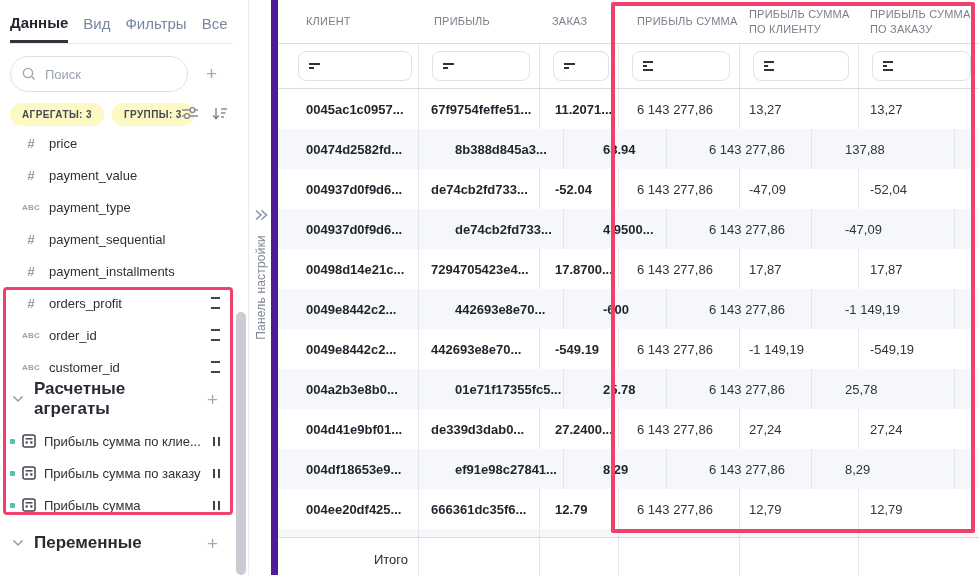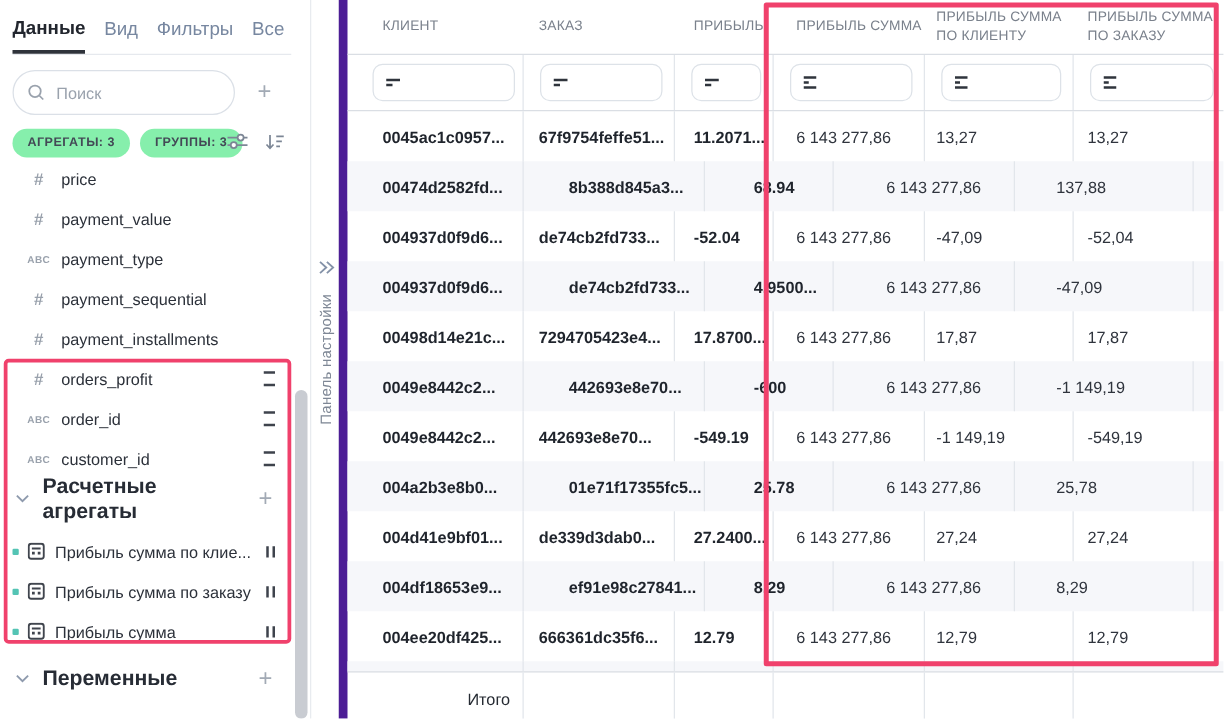--- a/index.html
+++ b/index.html
@@ -12,21 +12,21 @@
   .tab{font-size:15px;color:#7787a0;font-weight:500;padding-bottom:9px;cursor:default;white-space:nowrap;}
   .tab.active{color:#22262e;font-weight:700;border-bottom:3px solid #2f333b;margin-bottom:-1px;}
   .search-input{position:absolute;left:10px;top:56px;width:178px;height:36px;box-sizing:border-box;
         border:1px solid #dbe0e7;border-radius:18px;padding:0 12px 0 34px;font-size:13px;outline:none;
         font-family:inherit;color:#2c313a;}
   .search-input::placeholder{color:#9aa2ad;}
   .search-glass{position:absolute;left:22px;top:67px;}
   .plus{color:#a2aab5;font-size:19px;font-weight:300;line-height:1;cursor:default;}
   .add-field{position:absolute;left:206px;top:64px;}
   .chip{display:inline-block;height:23px;line-height:23px;padding:0 12px;border-radius:12px;
-        background:#86efac;color:#434956;font-size:10px;font-weight:600;letter-spacing:.4px;}
+        background:#fef9c3;color:#434956;font-size:10px;font-weight:600;letter-spacing:.4px;}
   .chips{position:absolute;left:10px;top:103px;display:flex;gap:8px;}
   .list-tools{position:absolute;left:181px;top:105px;display:flex;gap:12px;align-items:center;}
   .fields{position:absolute;left:0;top:127px;width:236px;}
   .frow{height:32px;display:flex;align-items:center;padding:0 16px 0 21px;}
   .ficon{width:20px;flex:none;text-align:center;color:#99a1ac;}
   .ficon.num{font-size:13.5px;font-weight:700;}
   .ficon.str{font-size:8px;font-weight:700;letter-spacing:.3px;}
   .flabel{margin-left:8px;font-size:13px;color:#2c313a;white-space:nowrap;overflow:hidden;
           text-overflow:ellipsis;flex:1;}
   .eq{width:9px;height:8px;flex:none;border-top:2px solid #3e434c;border-bottom:2px solid #3e434c;margin-left:6px;}
@@ -237,22 +237,22 @@
         <path d="M7.5 1.5 L12.5 6 L7.5 10.5" fill="none" stroke="#8492a8" stroke-width="1.5"></path>
       </svg>
     </span>
     <span class="rail-label">Панель настройки</span>
   </div>
 
   <div class="main">
 
     <div class="thead grid">
       <div class="hcell pc0">КЛИЕНТ</div>
+      <div class="hcell pc2">ПРИБЫЛЬ</div>
       <div class="hcell pc1">ЗАКАЗ</div>
-      <div class="hcell pc2">ПРИБЫЛЬ</div>
       <div class="hcell pc3">ПРИБЫЛЬ СУММА</div>
       <div class="hcell pc4">ПРИБЫЛЬ СУММА ПО КЛИЕНТУ</div>
       <div class="hcell pc5">ПРИБЫЛЬ СУММА ПО ЗАКАЗУ</div>
     </div>
 
     <div class="tfilter grid">
       <div class="fcell first">
           <div class="fbox">
         <span class="flt">
               <i class="b1"></i>

